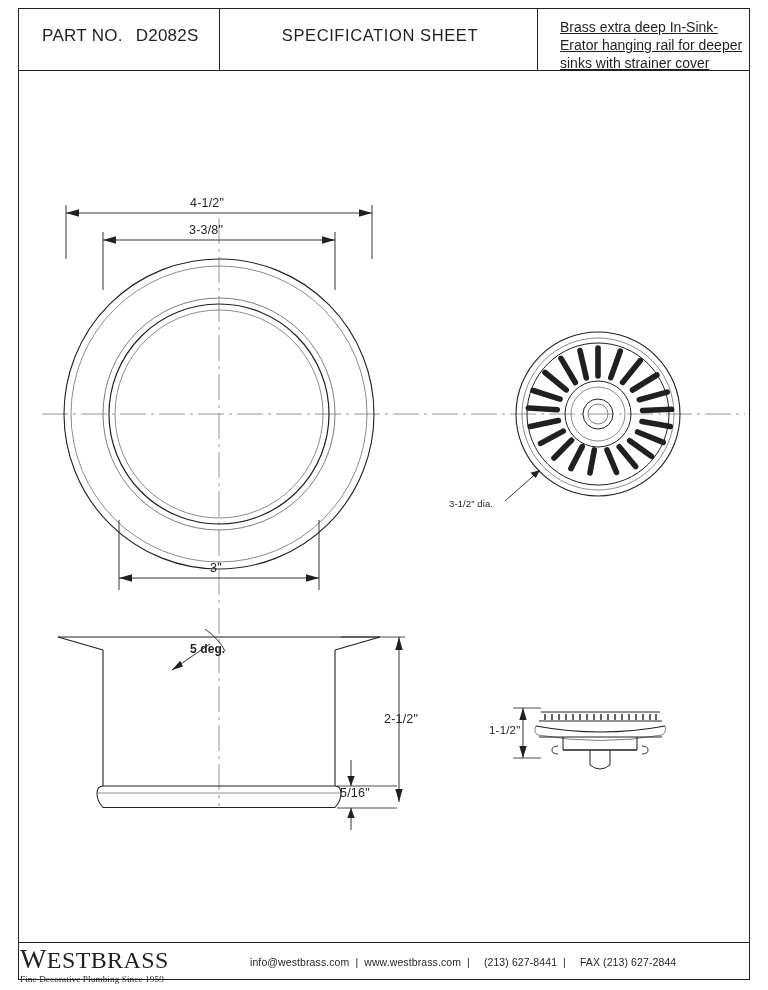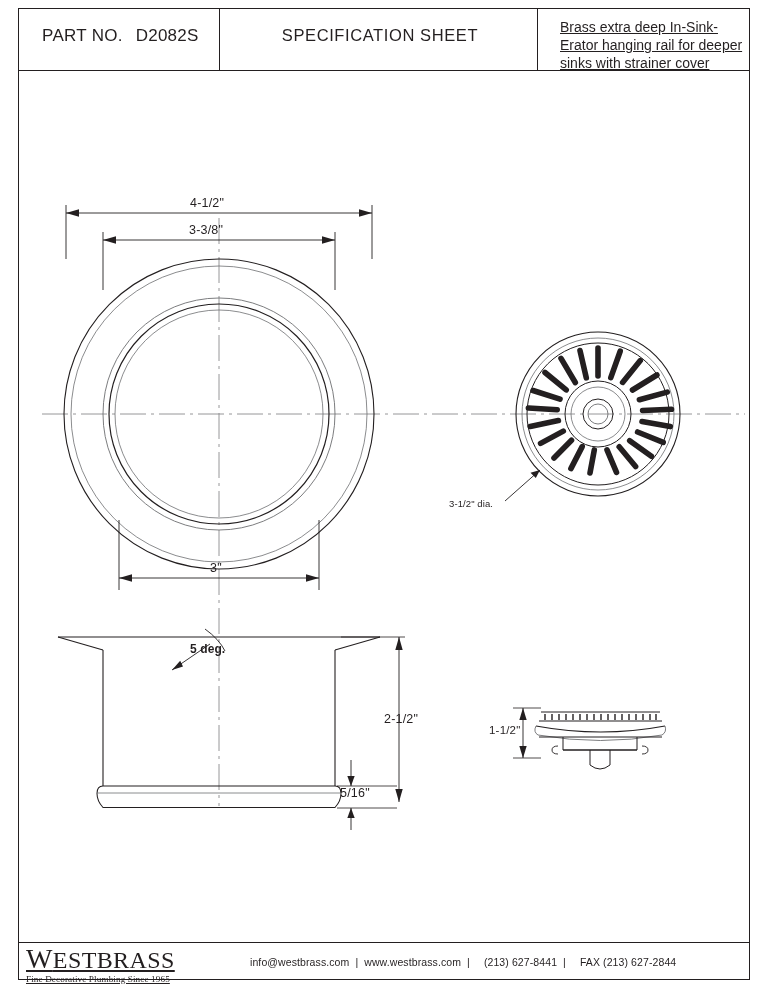--- a/index.html
+++ b/index.html
@@ -93,24 +93,23 @@
     position: absolute;
     left: 18px;
     top: 942px;
     width: 732px;
     height: 38px;
     border-top: 1px solid #231f20;
     box-sizing: border-box;
   }
   .brand {
     position: absolute;
-    left: 8px;
+    left: 2px;
     top: 3px;
     width: 200px;
-    text-decoration: underline;
   }
   .brand-name {
     font-family: "Liberation Serif", serif;
     font-size: 24px;
     letter-spacing: .4px;
     line-height: 25px;
     white-space: nowrap;
   }
   .brand-name .w {
     font-size: 28px;
@@ -357,20 +356,20 @@
   <div class="lbl" style="left:210px; top:561px;">3"</div>
   <div class="lbl-sm" style="left:449px; top:498px;">3-1/2" dia.</div>
   <div class="lbl" style="left:384px; top:712px;">2-1/2"</div>
   <div class="lbl" style="left:340px; top:786px;">5/16"</div>
   <div class="lbl-xs" style="left:190px; top:642px;">5 deg.</div>
   <div class="lbl" style="left:489px; top:724px; font-size:11.5px;">1-1/2"</div>
 
   <div class="footerbar">
     <div class="brand">
       <div class="brand-name"><span class="w">W</span><span>ESTBRASS</span></div>
-      <div class="brand-tag">Fine Decorative Plumbing Since 1965</div>
+      <div class="brand-tag">Fine Decorative Plumbing Since 1959</div>
     </div>
     <div class="contact">
       <span>info@westbrass.com</span><span class="sep">|</span><span>www.westbrass.com</span><span class="sep">|</span><span style="display:inline-block;width:8px"></span><span>(213) 627-8441</span><span class="sep">|</span><span style="display:inline-block;width:8px"></span><span>FAX (213) 627-2844</span>
     </div>
   </div>
 
 </div>
 
 </body></html>

